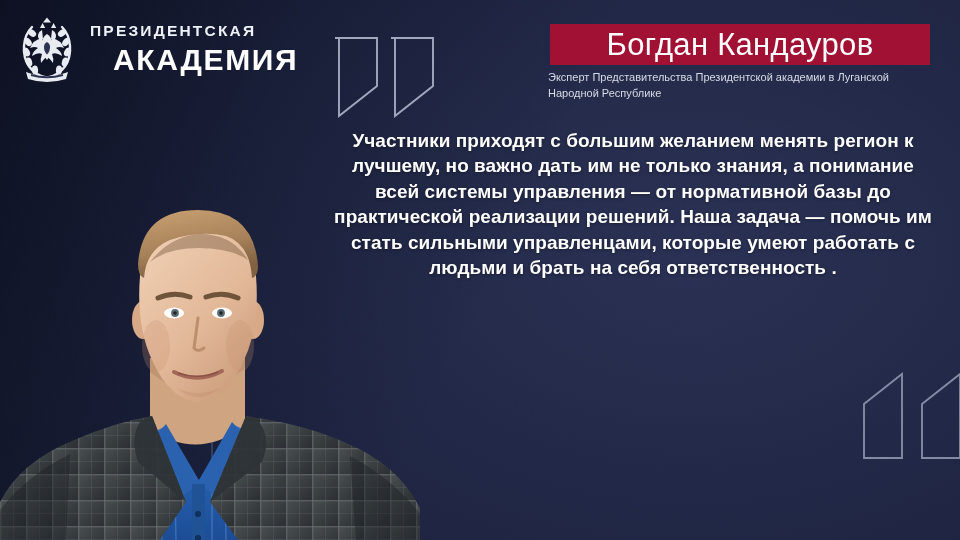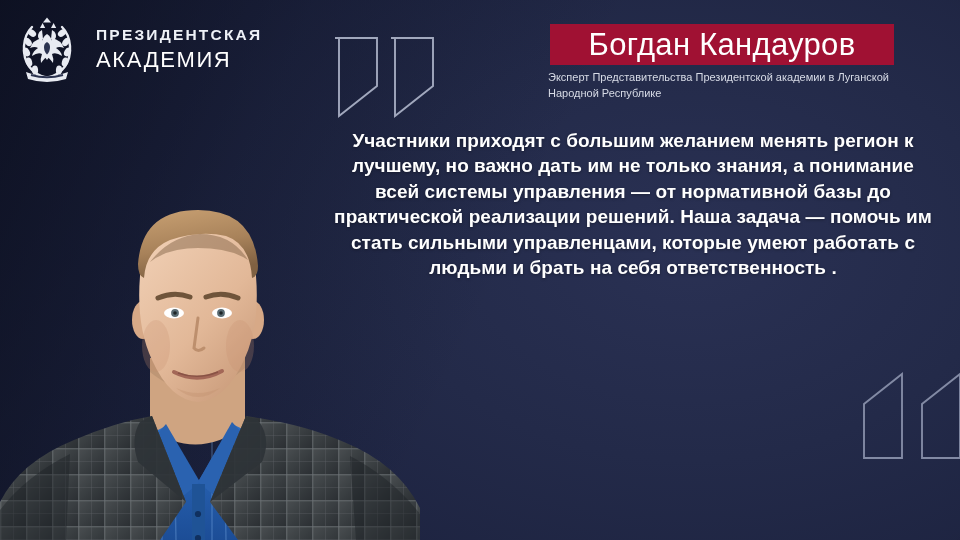--- a/index.html
+++ b/index.html
@@ -30,63 +30,64 @@
       radial-gradient(ellipse 1200px 760px at 50% 50%, rgba(0,0,0,0) 52%, rgba(6,9,20,.55) 100%);
   }
 
   
   .logo-block {
     position: absolute;
     left: 18px;
     top: 16px;
     display: flex;
     align-items: center;
-    gap: 20px;
+    gap: 14px;
     z-index: 6;
   }
   .emblem { width: 58px; height: 66px; display: block; }
   .logo-words {
     display: flex;
     flex-direction: column;
     justify-content: center;
     line-height: 1;
   }
   .logo-line1 {
     color: #eef1f7;
     font-size: 15.5px;
     font-weight: 700;
     letter-spacing: 2.2px;
     white-space: nowrap;
   }
   .logo-line2 {
     color: #ffffff;
-    font-size: 22px;
-    font-weight: 400;
+    font-size: 30px;
+    font-weight: 700;
     letter-spacing: 1.6px;
     margin-top: 7px;
     white-space: nowrap;
+    margin-left: 23px;
   }
 
   
   .portrait {
     position: absolute;
     left: 0;
     bottom: 0;
     width: 420px;
     height: 430px;
     z-index: 4;
     pointer-events: none;
   }
 
   
   .name-banner {
     position: absolute;
     left: 550px;
     top: 24px;
-    width: 344px;
+    width: 380px;
     height: 41px;
     background: #a01133;
     display: flex;
     align-items: center;
     justify-content: center;
     z-index: 7;
   }
   .name-banner .name-text {
     color: #ffffff;
     font-size: 31px;

